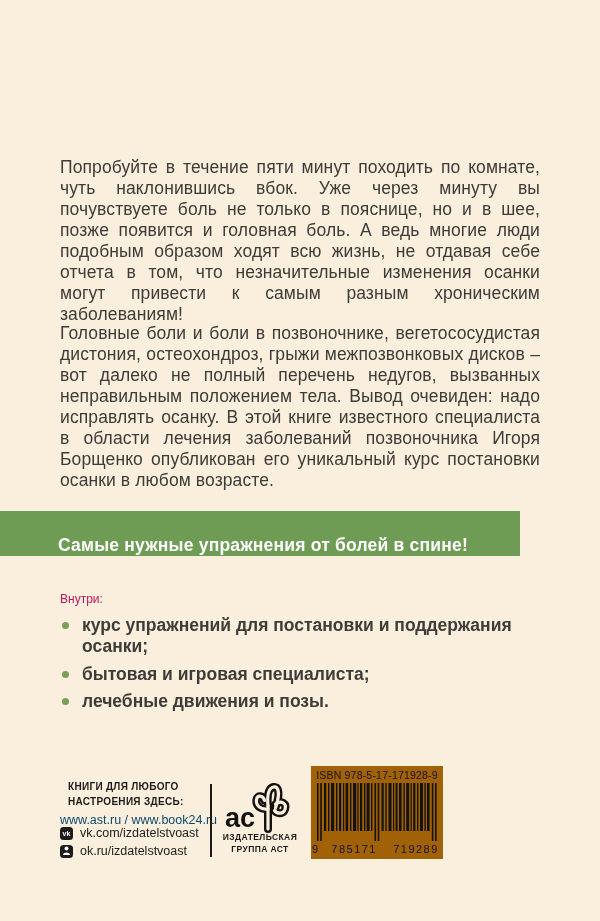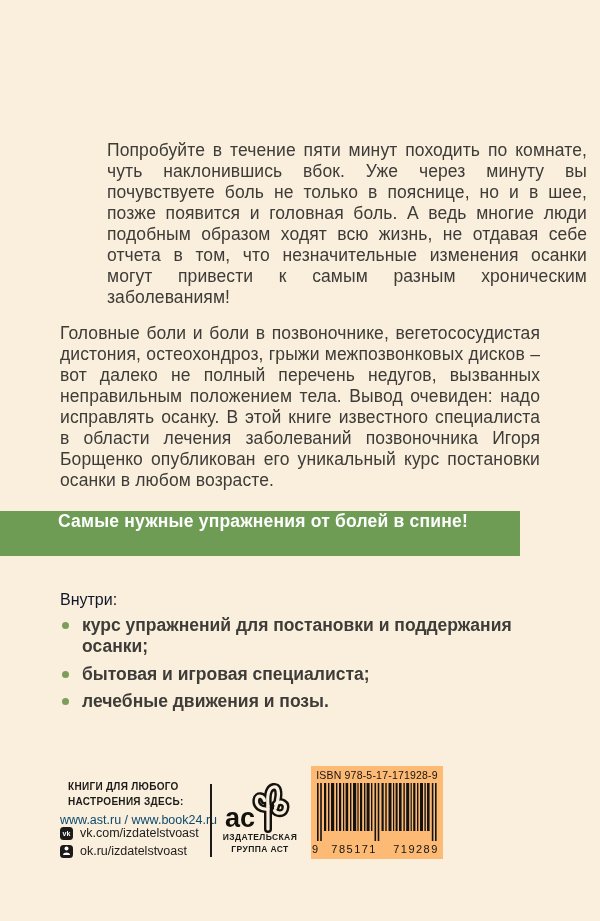--- a/index.html
+++ b/index.html
@@ -11,36 +11,36 @@
     overflow:hidden;
   }
   .body-par{
     position:absolute;left:60px;width:480px;
     margin:0;
     font-size:17.5px;line-height:21px;
     color:#3d3c38;
     text-align:justify;
     letter-spacing:.1px;
   }
-  #para1{top:140px;margin-left:47px;}
+  #para1{top:157px;}
   #para2{top:323px;}
   .banner{
     position:absolute;left:0;top:511px;
     width:520px;height:45px;
     background:#6e9c55;
-    display:flex;align-items:flex-start;
+    display:flex;align-items:flex-end;
   }
   .banner-label{
     padding-left:58px;
     color:#ffffff;font-weight:bold;
     font-size:17.5px;letter-spacing:.2px;
   }
   .inside-heading{
     position:absolute;left:60px;top:589px;
-    font-size:16px;line-height:21px;color:#0f172a;
+    font-size:12px;line-height:21px;color:#be185d;
   }
   .inside-list{
     position:absolute;left:60px;top:615px;width:490px;
     margin:0;padding:0;list-style:none;font-weight:bold;
   }
   .inside-list li{
     display:flex;align-items:flex-start;
     margin:0 0 6.5px 0;
     font-size:17.5px;line-height:21px;color:#3d3c38;
   }
@@ -88,21 +88,21 @@
   .ast-caption{
     position:absolute;left:216px;width:88px;
     text-align:center;
     font-size:8.5px;font-weight:bold;letter-spacing:.4px;
     color:#1c1b19;
   }
   #ast-cap1{top:832px;}
   #ast-cap2{top:844px;}
   .barcode-box{
     position:absolute;left:311px;top:766px;
-    width:132px;height:93px;background:#fdba74;
+    width:132px;height:93px;background:#a16207;
   }
   .isbn{
     position:absolute;top:3px;left:0;width:132px;
     text-align:center;
     font-size:10.5px;color:#141312;letter-spacing:.2px;
     white-space:nowrap;
   }
   .bars{position:absolute;left:6px;top:17px;}
   .bc-digits{
     position:absolute;bottom:3px;left:0;width:132px;height:13px;

